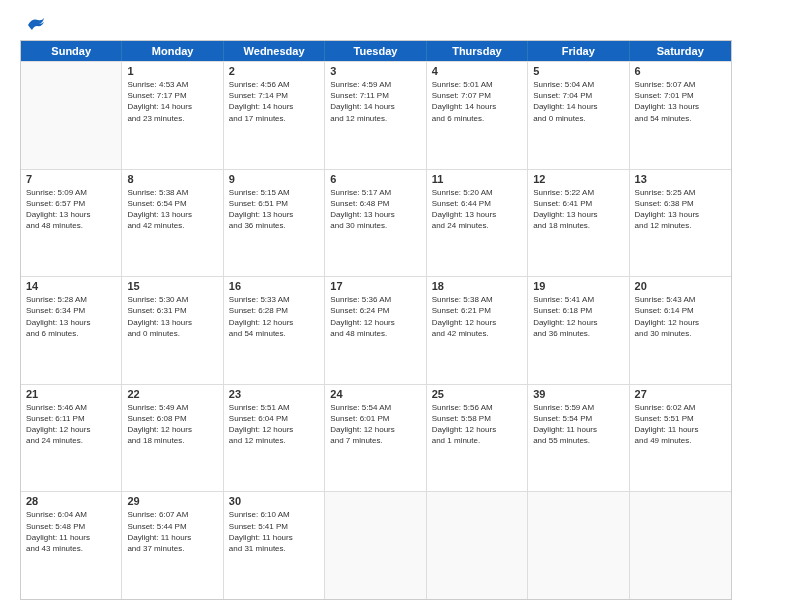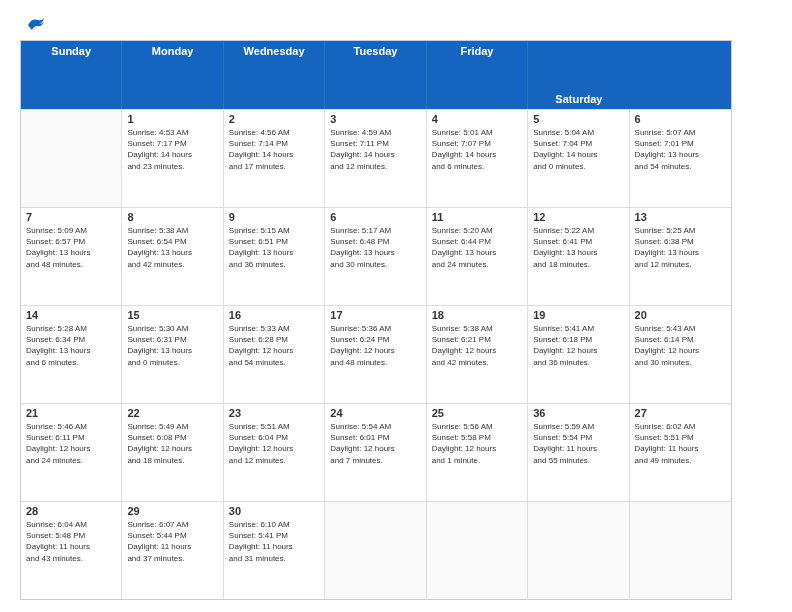--- a/index.html
+++ b/index.html
@@ -59,21 +59,21 @@
       background: #1565c0;
     }
     .cal-header-cell {
       color: #fff;
       font-size: 11px;
       font-weight: bold;
       padding: 4px 6px;
       text-align: center;
       border-right: 1px solid #2979b8;
     }
-    .cal-header-cell:last-child { border-right: none; margin-top: 48px; }
+    .cal-header-cell:last-child { border-right: none; }
     .cal-body {
       flex: 1;
       display: flex;
       flex-direction: column;
     }
     .cal-row {
       display: grid;
       grid-template-columns: repeat(7, 1fr);
       flex: 1;
       border-top: 1px solid #ddd;
@@ -122,20 +122,21 @@
       <h2></h2>
     </div>
   </div>
 
   <div class="calendar">
     <div class="cal-header-row">
     <div class="cal-header-cell">Sunday</div>
         <div class="cal-header-cell">Monday</div>
         <div class="cal-header-cell">Wednesday</div>
         <div class="cal-header-cell">Tuesday</div>
+        <div class="cal-header-cell">Thursday</div>
         <div class="cal-header-cell">Friday</div>
         <div class="cal-header-cell">Saturday</div>
       </div>
     <div class="cal-body">
     <div class="cal-row">
           <div class="cal-cell empty"></div>
           <div class="cal-cell">
             <span class="day-num">1</span>
             <span class="cell-line">Sunrise: 4:53 AM</span>
             <span class="cell-line">Sunset: 7:17 PM</span>
@@ -310,21 +311,21 @@
             <span class="cell-line">and 7 minutes.</span>
           </div>
           <div class="cal-cell">
             <span class="day-num">25</span>
             <span class="cell-line">Sunrise: 5:56 AM</span>
             <span class="cell-line">Sunset: 5:58 PM</span>
             <span class="cell-line">Daylight: 12 hours</span>
             <span class="cell-line">and 1 minute.</span>
           </div>
           <div class="cal-cell">
-            <span class="day-num">36</span>
+            <span class="day-num">39</span>
             <span class="cell-line">Sunrise: 5:59 AM</span>
             <span class="cell-line">Sunset: 5:54 PM</span>
             <span class="cell-line">Daylight: 11 hours</span>
             <span class="cell-line">and 55 minutes.</span>
           </div>
           <div class="cal-cell">
             <span class="day-num">27</span>
             <span class="cell-line">Sunrise: 6:02 AM</span>
             <span class="cell-line">Sunset: 5:51 PM</span>
             <span class="cell-line">Daylight: 11 hours</span>

